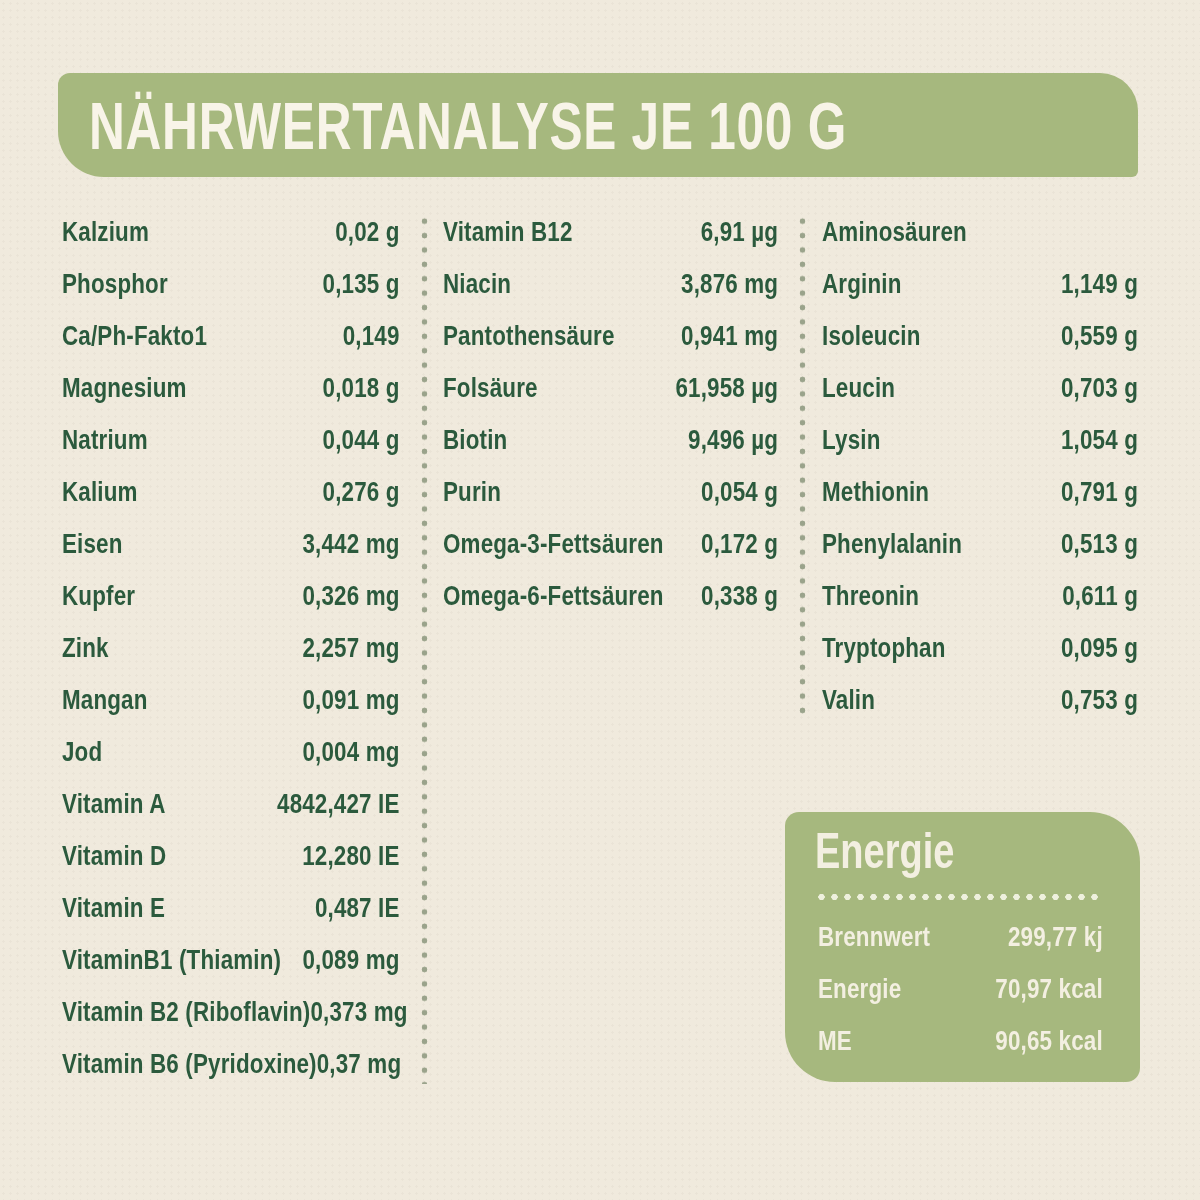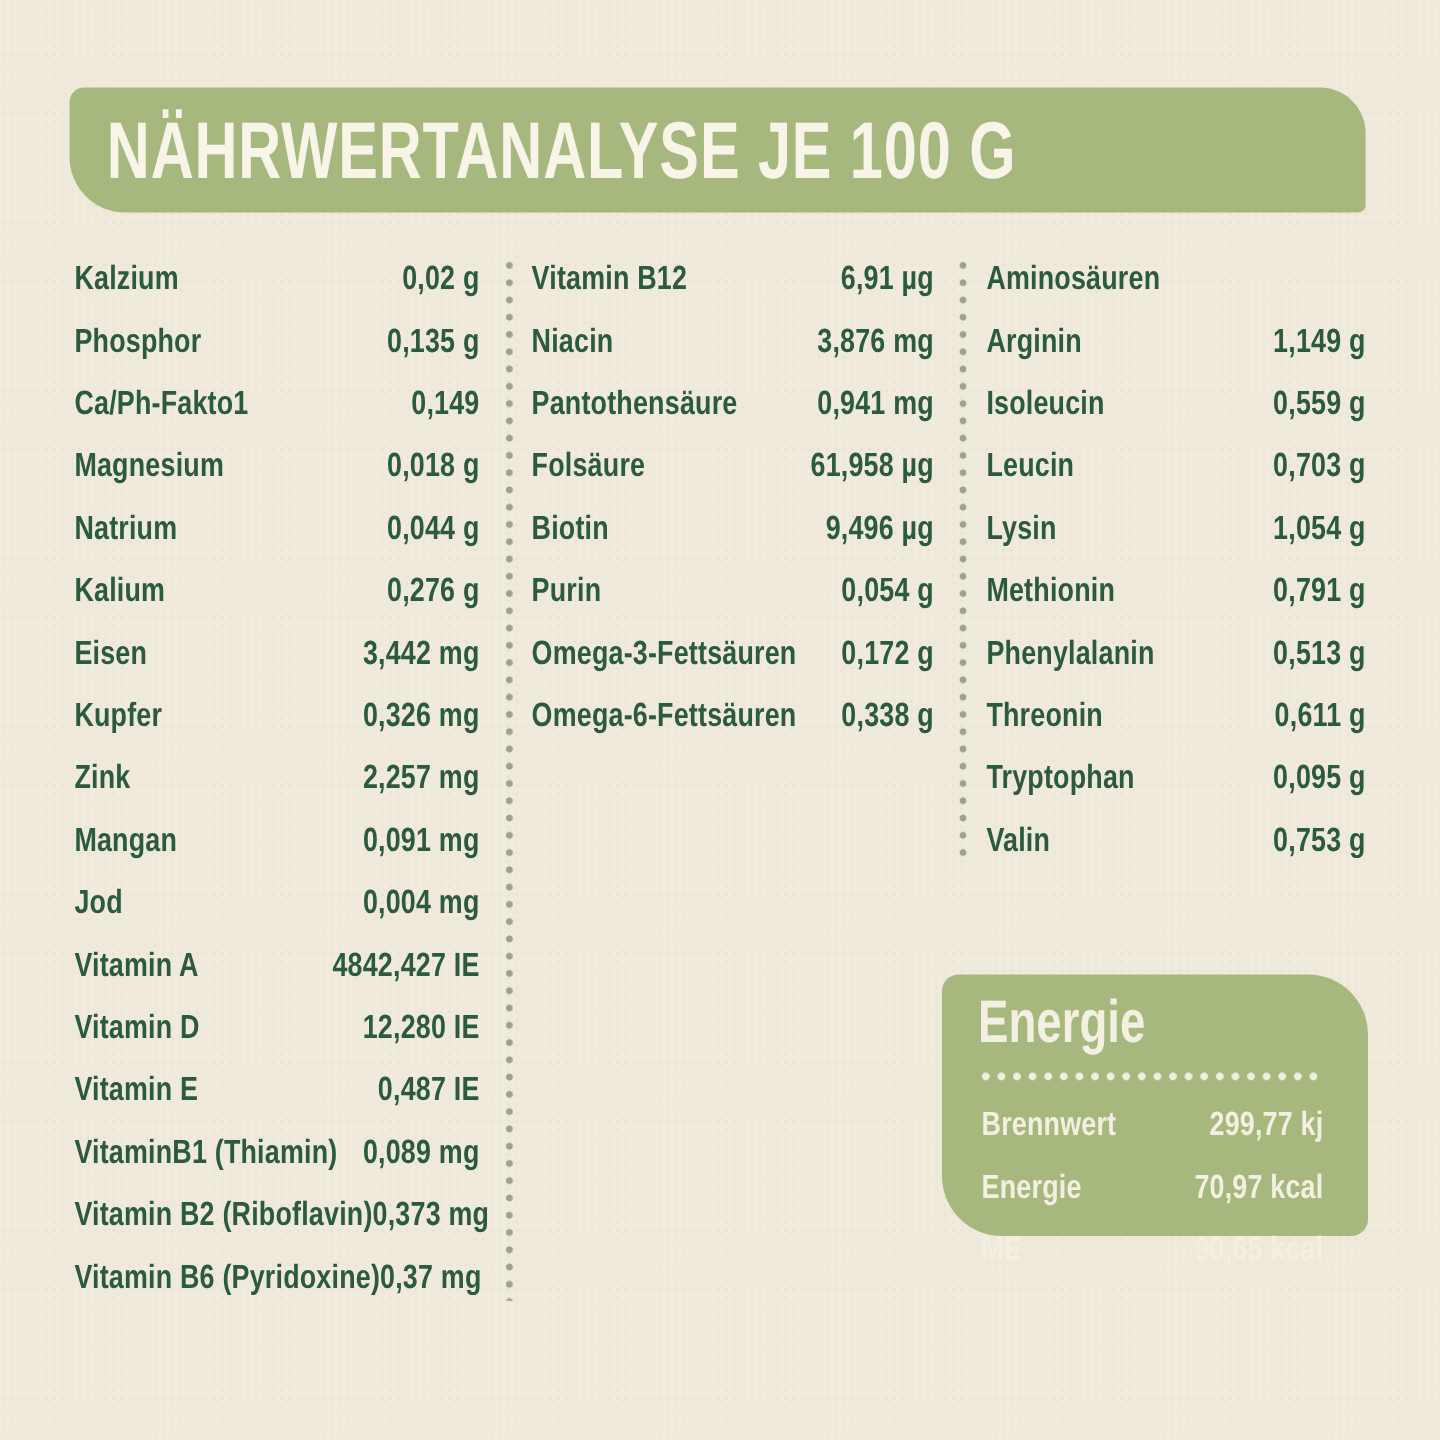--- a/index.html
+++ b/index.html
@@ -80,21 +80,21 @@
   }
   .sep-1 { left: 421px; top: 214px; height: 870px; }
   .sep-2 { left: 799px; top: 214px; height: 502px; }
 
   
   .energy {
     position: absolute;
     left: 785px;
     top: 812px;
     width: 355px;
-    height: 218px;
+    height: 270px;
     background: #a6b87e;
     border-radius: 14px 50px 14px 50px;
     color: #f3efe1;
   }
   .energy-title {
     position: absolute;
     left: 30px;
     top: 14px;
     font-size: 50px;
     font-weight: 700;

